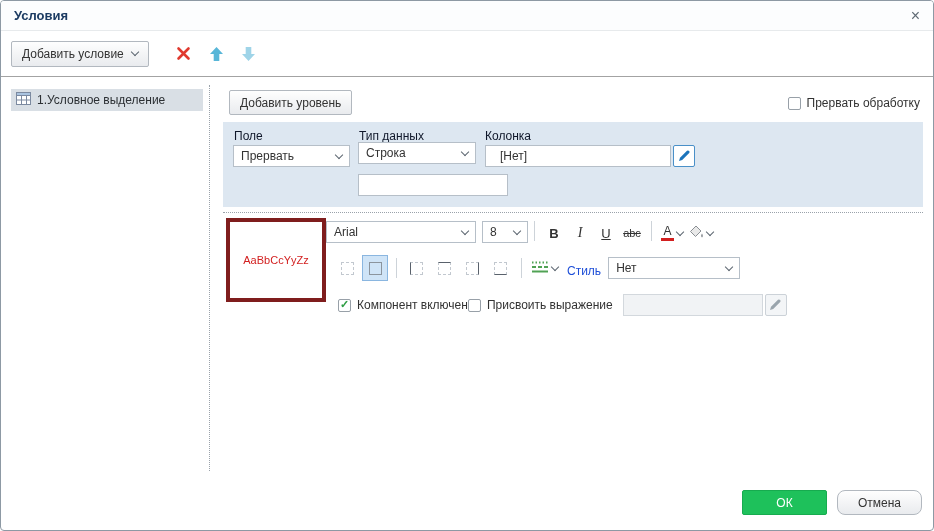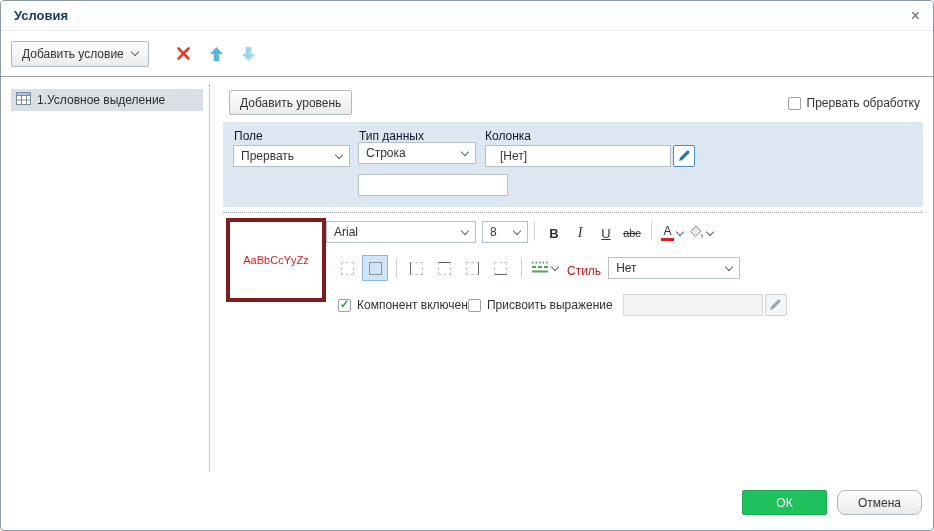--- a/index.html
+++ b/index.html
@@ -55,21 +55,21 @@
   .aletter{font-size:12px;color:#333}
   .abar{width:13px;height:3px;background:#d21f1f;margin-top:1px}
   .bbtn{width:26px;height:26px;display:inline-flex;align-items:center;justify-content:center;background:transparent;border:1px solid transparent;cursor:pointer;margin-right:2px}
   .bbtn.selected{background:#cfe4f7;border-color:#8ab6e0}
   .bbox{width:13px;height:13px;border:1px dashed #c2c8cf}
   .bb-solid-light{border-style:solid;border-color:#8b949d}
   .bb-left{border-left:1px solid #59616b}
   .bb-top{border-top:1px solid #59616b}
   .bb-right{border-right:1px solid #59616b}
   .bb-bottom{border-bottom:1px solid #59616b}
-  .style-label{font-size:12px;color:#b91c1c;margin:5px 7px 0 6px}
+  .style-label{font-size:12px;color:#1d4ed8;margin:5px 7px 0 6px}
   .check-row{position:absolute;left:337px;top:293px;display:flex;align-items:center}
   .inp.disabled{background:#f1f3f5;border-color:#d3d8dd;color:#888}
 
   
   .ok-btn{position:absolute;left:741px;top:489px;width:85px;height:25px;background:#1ec15b;border:1px solid #17ab4f;border-radius:2px;color:#fff;font-size:12px;cursor:pointer;font-family:inherit}
   .cancel-btn{position:absolute;left:836px;top:489px;width:85px;height:25px;background:linear-gradient(#fefefe,#e9ebee);border:1px solid #b2b8bf;border-radius:8px;color:#333;font-size:12px;cursor:pointer;font-family:inherit}
 </style>
 </head>
 <body>
 

